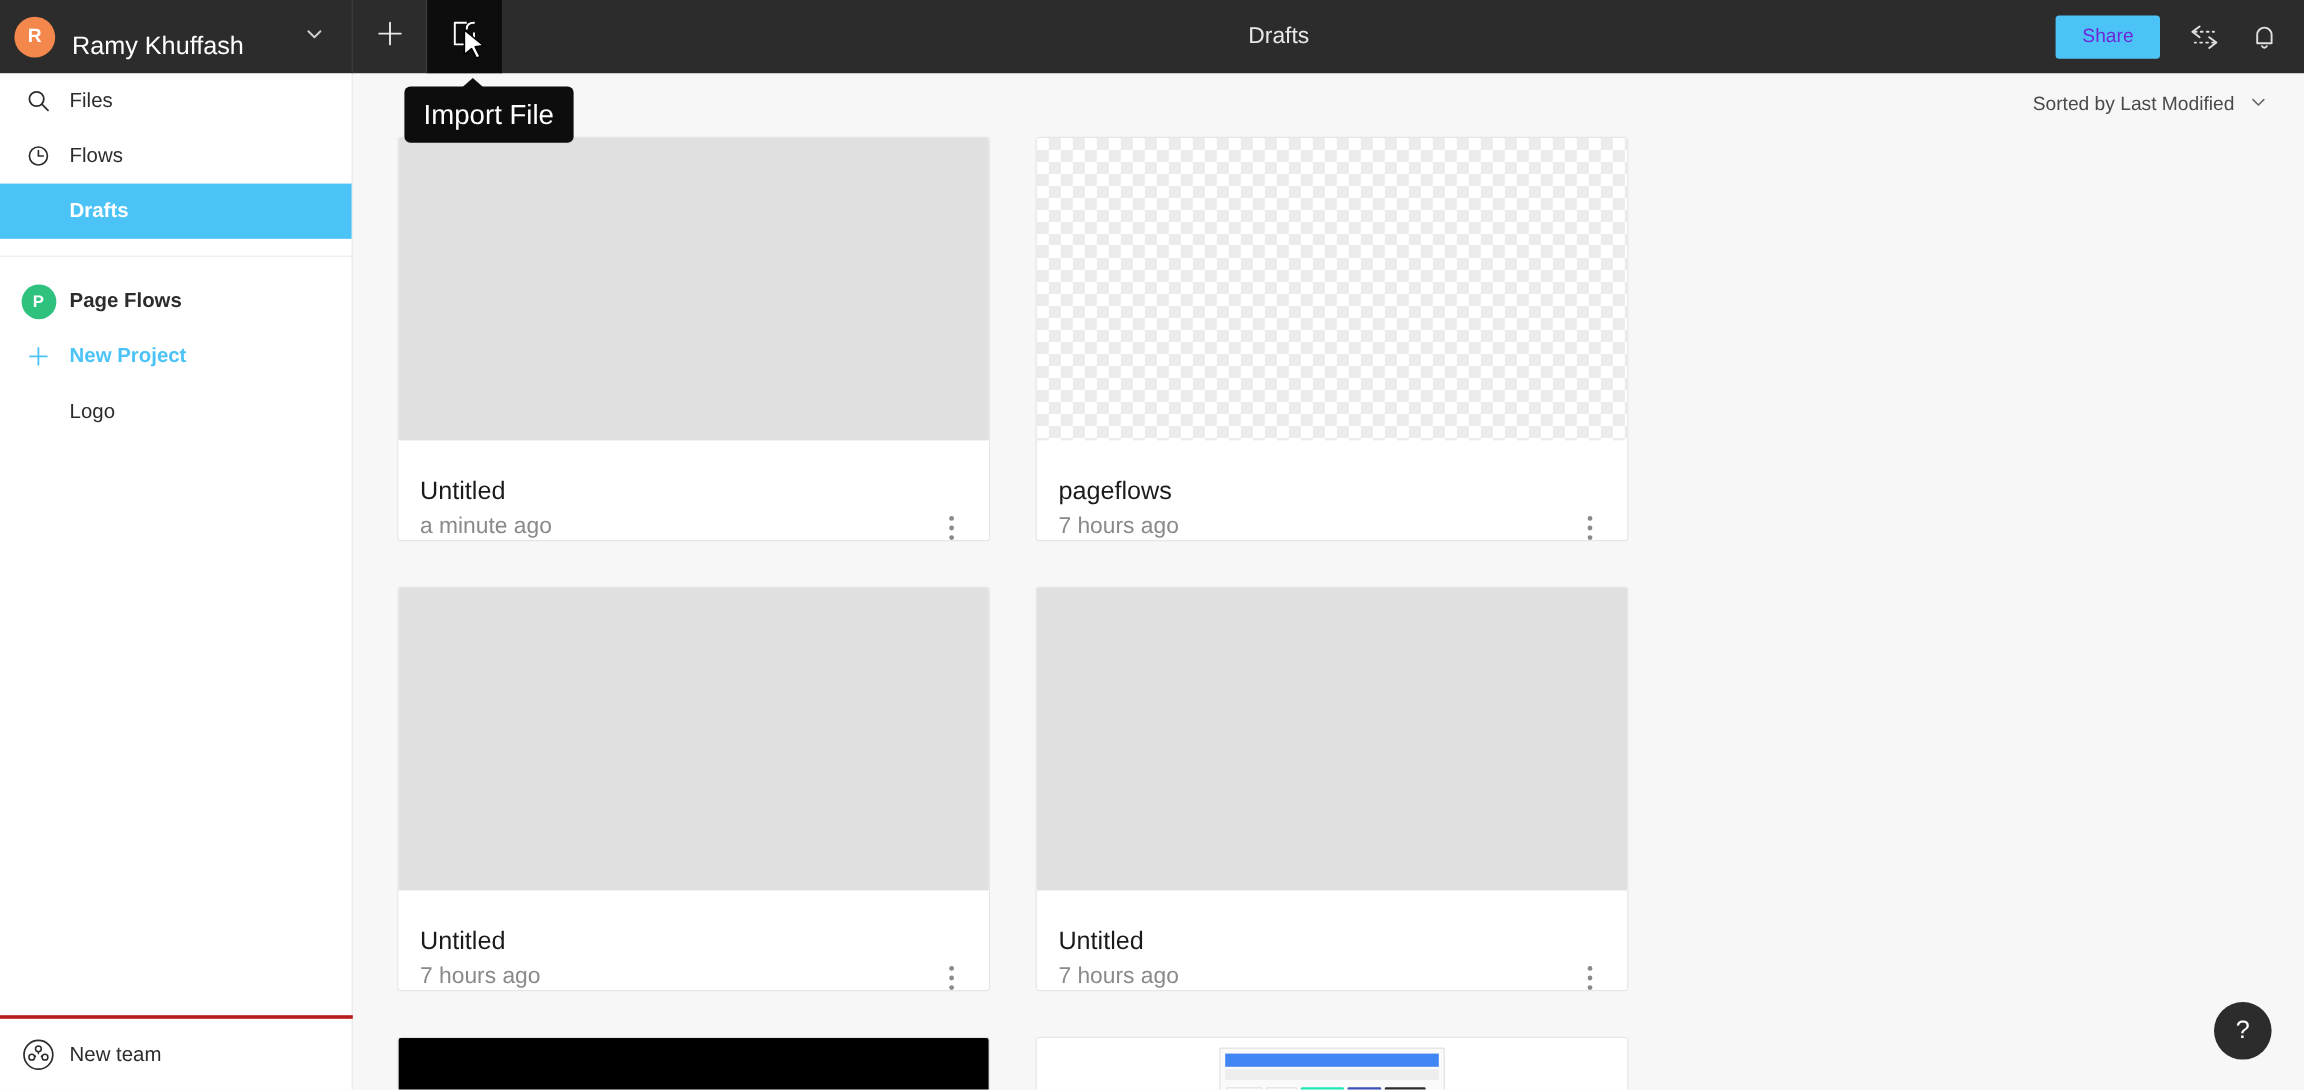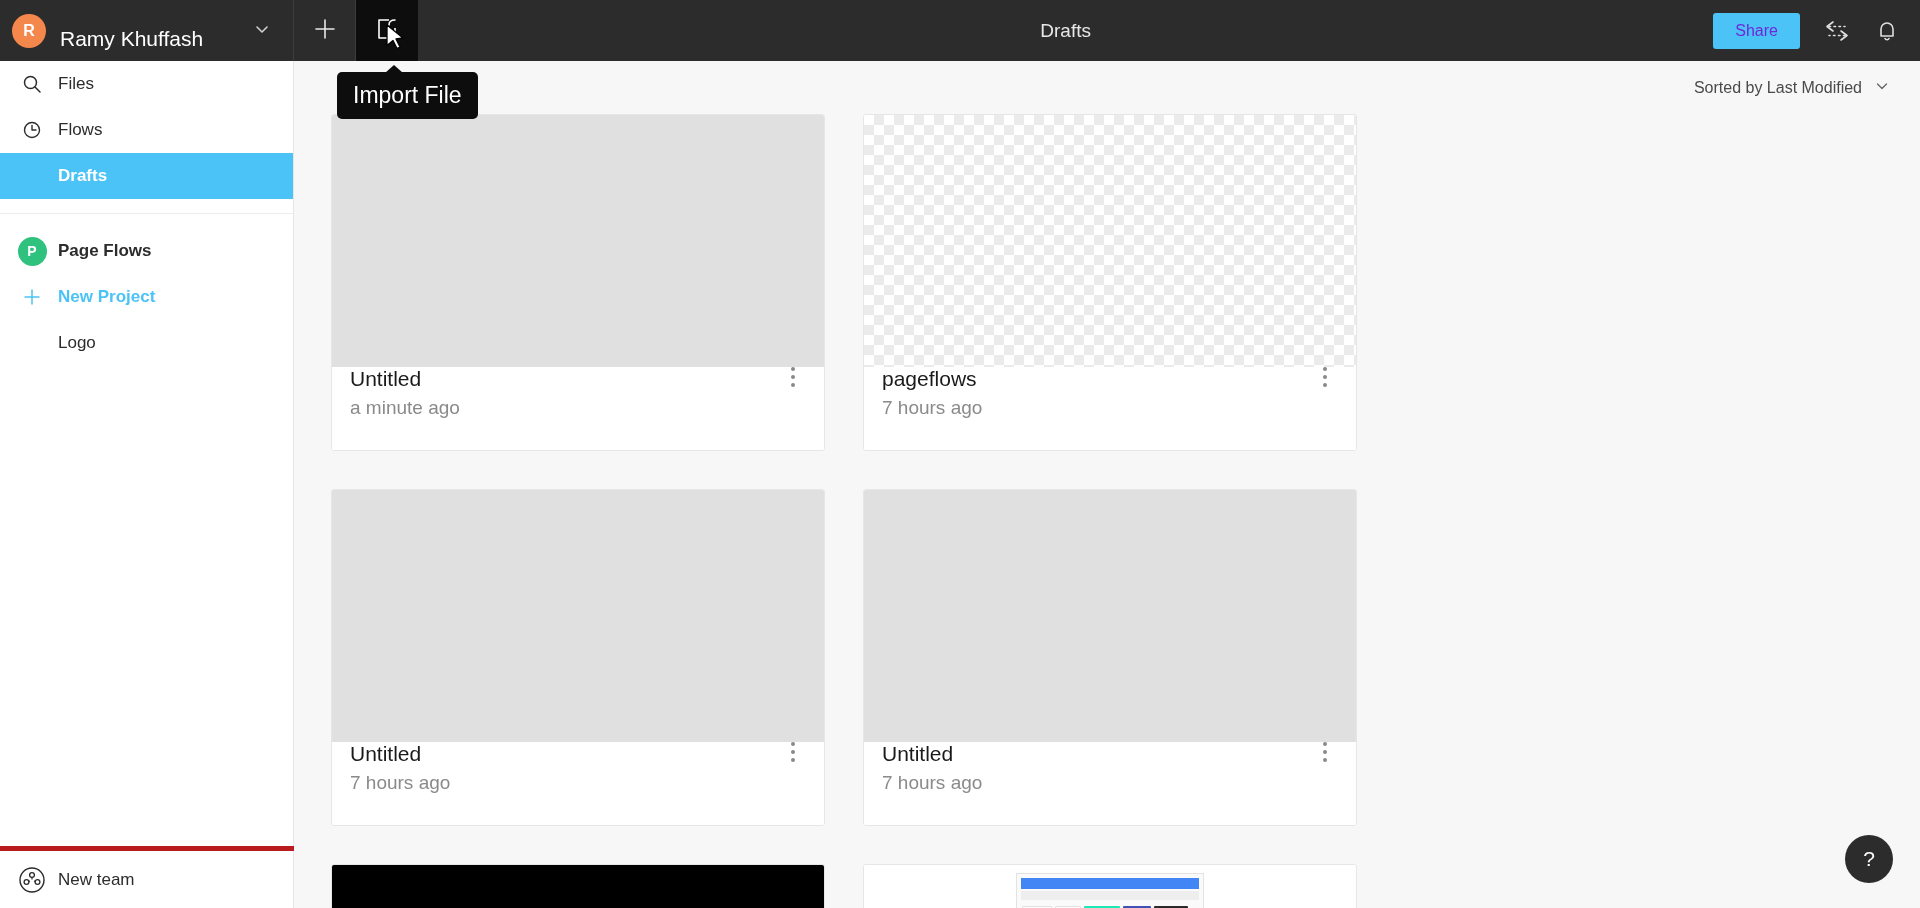--- a/index.html
+++ b/index.html
@@ -95,21 +95,21 @@
   .proj-avatar {
     width: 29px; height: 29px; border-radius: 50%;
     background: #2ec27e; color: #fff; font-size: 14px; font-weight: bold;
     display: flex; align-items: center; justify-content: center;
   }
   .nav-label.bold { font-weight: bold; }
   .nav-label.accent { color: #4cc3f7; font-weight: bold; }
   #newteam-row {
     position: absolute; bottom: 0; left: 0; width: 294px; height: 62px;
     display: flex; align-items: center; padding-left: 13px;
-    border-top: 5px solid #b91c1c; cursor: pointer;
+    border-top: 3px solid #b91c1c; cursor: pointer;
   }
   #newteam-row .nav-label { font-size: 17px; color: #2c2c2c; }
 
   
   #main {
     position: absolute; top: 61px; left: 294px;
     width: 1626px; height: 847px;
     background: #f7f7f7; overflow: hidden;
   }
   #sortbar {
@@ -132,21 +132,21 @@
     background-color: #fff;
     background-image:
       linear-gradient(45deg, #ebebeb 25%, transparent 25%, transparent 75%, #ebebeb 75%),
       linear-gradient(45deg, #ebebeb 25%, transparent 25%, transparent 75%, #ebebeb 75%);
     background-size: 20px 20px;
     background-position: 0 0, 10px 10px;
   }
   .thumb.black { background: #000; }
   .thumb.white { background: #fff; }
   .card-foot {
-    height: 83px; display: flex; align-items: flex-start;
+    height: 83px; display: flex; align-items: flex-end;
     padding: 0 16px 0 18px; background: #fff; gap: 48px;
   }
   .card-text { flex: 1; min-width: 0; }
   .card-title { font-size: 21px; color: #1a1a1a; margin-bottom: 6px; white-space: nowrap; overflow: hidden; }
   .card-sub { font-size: 19px; color: #8a8a8a; }
   .dots { width: 30px; display: flex; flex-direction: column; align-items: center; gap: 4px; cursor: pointer; }
   .dots i { width: 4px; height: 4px; border-radius: 50%; background: #8a8a8a; display: block; }
 
   
   .md-sheet {

